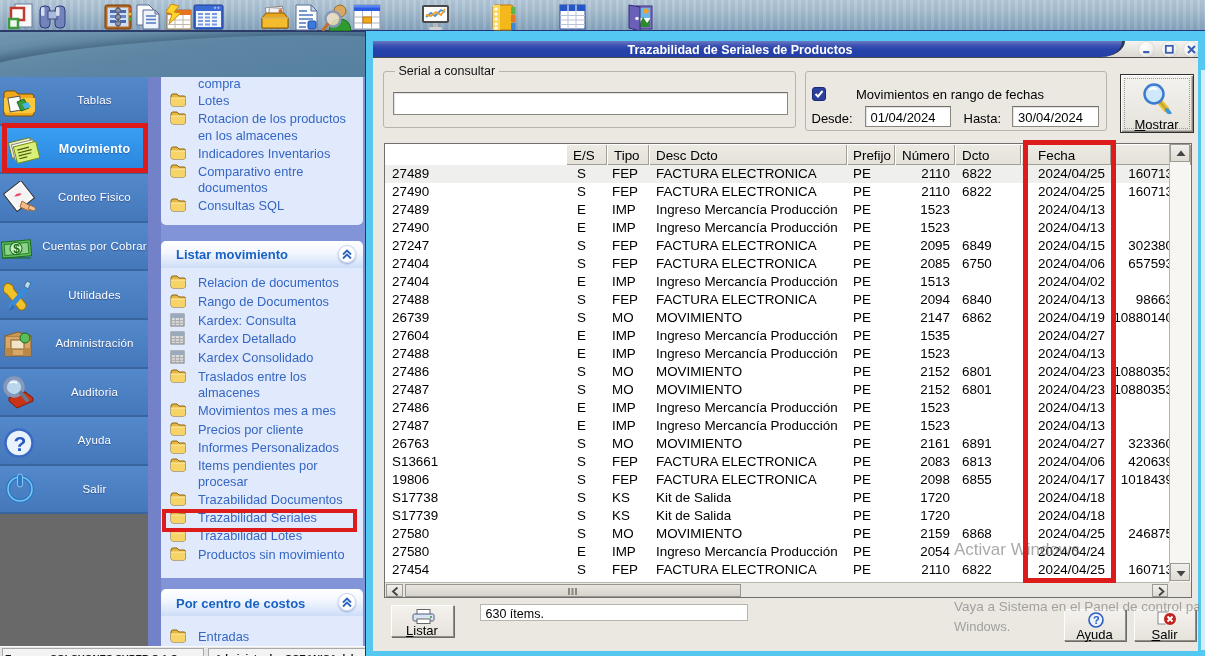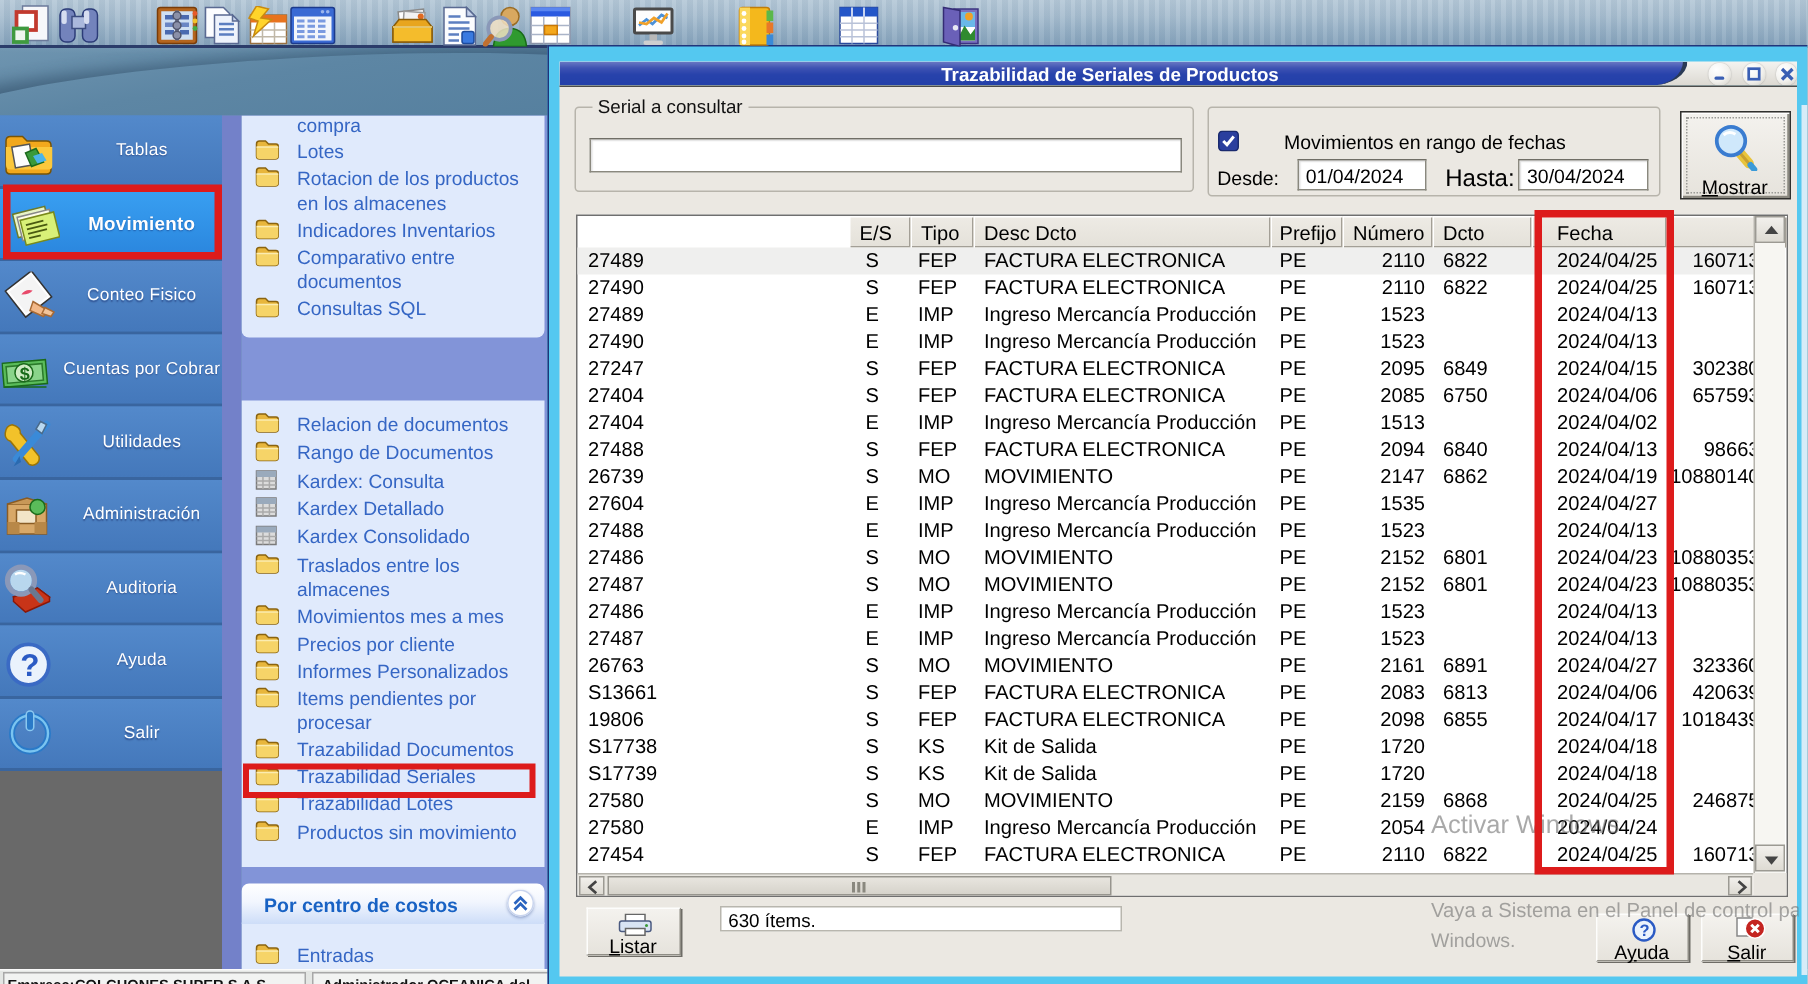--- a/index.html
+++ b/index.html
@@ -354,20 +354,27 @@
       </svg></div>
     <div class="mi" style="top:86.5px">Comparativo entre</div>
     <div class="mi" style="top:103.0px">documentos</div>
     <div class="fold" style="top:120.5px"><svg width="16" height="14" viewBox="0 0 16 14">
         <path d="M1 3 q0-2 2-2 h4 l2 2 h5 q1.5 0 1.5 1.5 V11 q0 2 -2 2 H3 q-2 0 -2 -2 z" fill="#e8b63c" stroke="#8a6410" stroke-width="1"></path>
         <path d="M1 5 h14.5 V11 q0 2 -2 2 H3 q-2 0 -2 -2 z" fill="#f6d468"></path>
         <path d="M1 5 h14.5" stroke="#fbecb0" stroke-width="1"></path>
       </svg></div>
     <div class="mi" style="top:120.5px">Consultas SQL</div>
     <div class="grp" style="top:190px;height:311px;"></div>
+    <div class="ghead" style="top:163.5px;">
+      <span class="gt">Listar movimiento</span>
+      <span class="chev"><svg width="18" height="18" viewBox="0 0 18 18">
+          <circle cx="9" cy="9" r="8.5" fill="#fff" stroke="#c8d4ee"></circle>
+          <path d="M5 9.5 L9 5.5 L13 9.5 M5 13.5 L9 9.5 L13 13.5" fill="none" stroke="#2a64c0" stroke-width="1.8"></path>
+        </svg></span>
+    </div>
     <div class="fold" style="top:198.0px"><svg width="16" height="14" viewBox="0 0 16 14">
         <path d="M1 3 q0-2 2-2 h4 l2 2 h5 q1.5 0 1.5 1.5 V11 q0 2 -2 2 H3 q-2 0 -2 -2 z" fill="#e8b63c" stroke="#8a6410" stroke-width="1"></path>
         <path d="M1 5 h14.5 V11 q0 2 -2 2 H3 q-2 0 -2 -2 z" fill="#f6d468"></path>
         <path d="M1 5 h14.5" stroke="#fbecb0" stroke-width="1"></path>
       </svg></div>
     <div class="mi" style="top:198.0px">Relacion de documentos</div>
     <div class="fold" style="top:216.7px"><svg width="16" height="14" viewBox="0 0 16 14">
         <path d="M1 3 q0-2 2-2 h4 l2 2 h5 q1.5 0 1.5 1.5 V11 q0 2 -2 2 H3 q-2 0 -2 -2 z" fill="#e8b63c" stroke="#8a6410" stroke-width="1"></path>
         <path d="M1 5 h14.5 V11 q0 2 -2 2 H3 q-2 0 -2 -2 z" fill="#f6d468"></path>
         <path d="M1 5 h14.5" stroke="#fbecb0" stroke-width="1"></path>
@@ -506,21 +513,21 @@
       <div class="glab" style="left:21.5px;top:6px">Serial a consultar</div>
       <div class="inp" style="left:19.5px;top:34px;width:395px;height:23px"></div>
       <div class="gbox" style="left:431.5px;top:13px;width:302px;height:60px"></div>
       <svg class="ab" style="left:438.5px;top:29px" width="14" height="14">
         <rect x="0.5" y="0.5" width="13" height="13" rx="2.5" fill="#2b3f9e" stroke="#1a2a6e"></rect>
         <path d="M3.5 7 L6 9.5 L10.5 4" fill="none" stroke="#fff" stroke-width="2"></path>
       </svg>
       <div class="ab" style="left:483px;top:29px;font-size:13px;color:#000">Movimientos en rango de fechas</div>
       <div class="ab" style="left:438.5px;top:52.5px;font-size:13px;color:#000">Desde:</div>
       <div class="inp" style="left:491.5px;top:47.5px;width:86px;height:21px;padding:3px 0 0 5px">01/04/2024</div>
-      <div class="ab" style="left:590.5px;top:52.5px;font-size:16px;color:#000">Hasta:</div>
+      <div class="ab" style="left:590.5px;top:52.5px;font-size:13px;color:#000">Hasta:</div>
       <div class="inp" style="left:639px;top:47.5px;width:87px;height:21px;padding:3px 0 0 5px">30/04/2024</div>
       <div class="btn" style="left:746.5px;top:16px;width:74px;height:58.5px;border:1.5px solid #30302e;box-shadow:inset 1px 1px 0 #fff,inset -1.5px -1.5px 0 #8a887f;">
         <div class="ab" style="left:3px;top:3px;right:3px;bottom:3px;border:1px dotted #9a9a96"></div>
         <svg class="ab" style="left:20px;top:7px" width="32" height="32" viewBox="0 0 32 32">
           <path d="M19 20 L25 27" stroke="#e8c43c" stroke-width="6.5" stroke-linecap="round"></path>
           <path d="M19 20 L25 27" stroke="#c8a030" stroke-width="2" stroke-linecap="round"></path>
           <path d="M26 28 L28.5 31" stroke="#3a9ad8" stroke-width="4" stroke-linecap="round"></path>
           <circle cx="13" cy="12" r="9.5" fill="#cfe8fb" stroke="#3a7cd0" stroke-width="2.5"></circle>
           <path d="M8 8 q3.5 -3 8 -.5" stroke="#fff" stroke-width="2" fill="none"></path>
         </svg>

